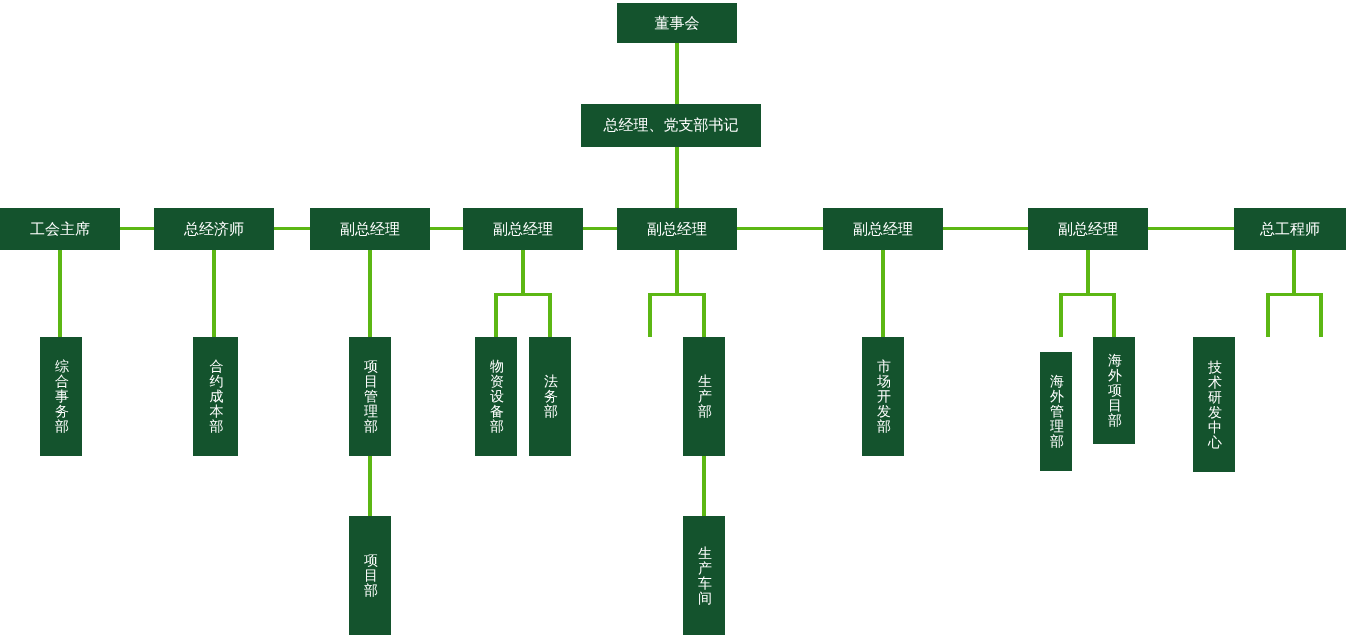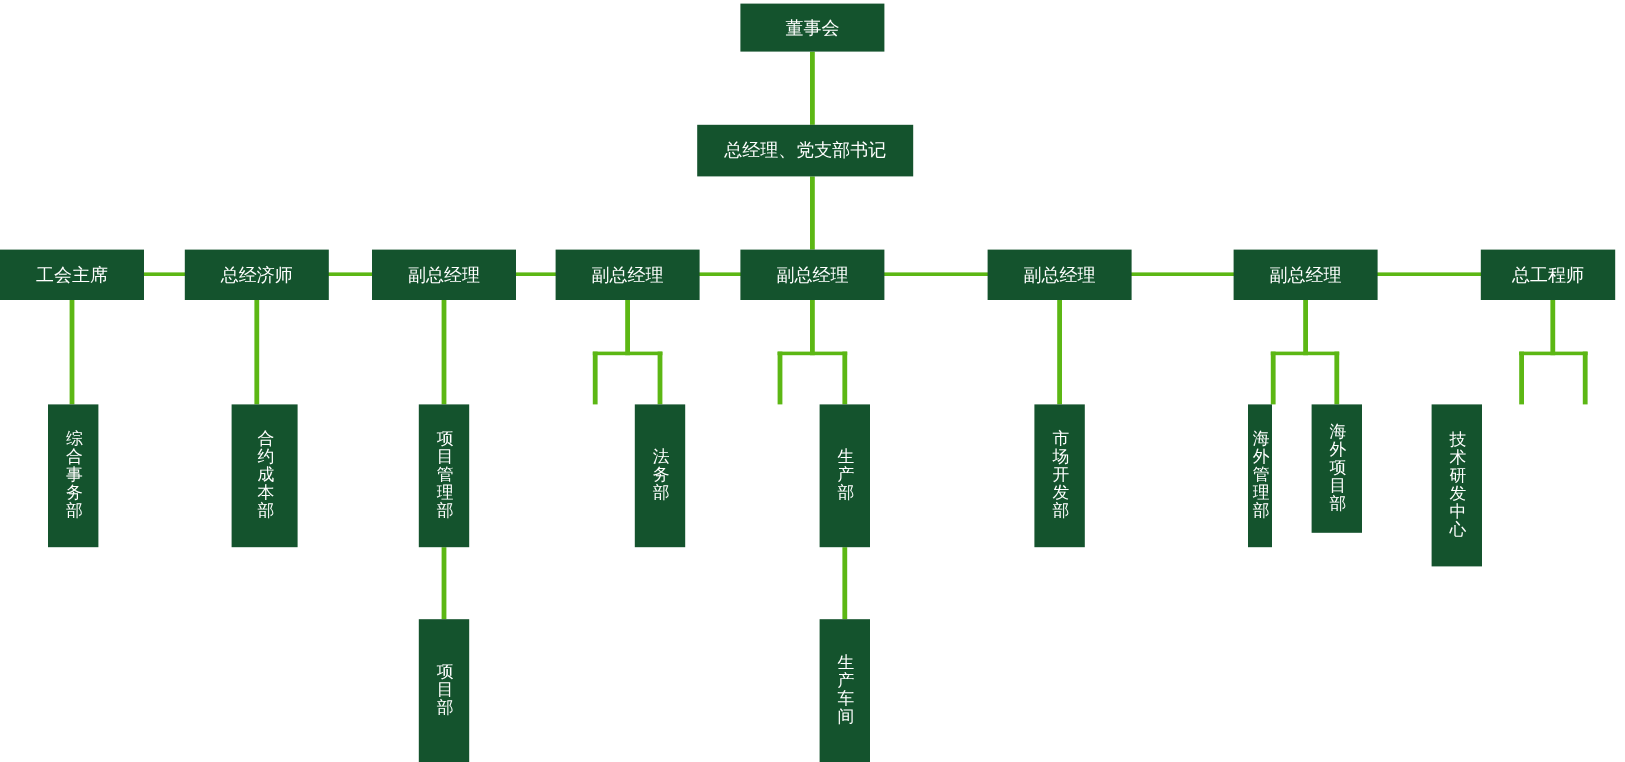--- a/index.html
+++ b/index.html
@@ -110,36 +110,39 @@
   <div class="node nh" style="left:1028px;top:208px;width:120px;height:42px">
     <span class="lbl">副总经理</span>
   </div>
   <div class="node nh" style="left:1234px;top:208px;width:112px;height:42px">
     <span class="lbl">总工程师</span>
   </div>
 
   <div class="node nv" style="left:40px;top:337px;width:42px;height:119px">
     <span class="vlbl">综合事务部</span>
   </div>
-  <div class="node nv" style="left:193px;top:337px;width:55px;height:119px">
+  <div class="node nv" style="left:193px;top:337px;width:45px;height:119px">
     <span class="vlbl">合约成本部</span>
   </div>
   <div class="node nv" style="left:349px;top:337px;width:42px;height:119px">
     <span class="vlbl">项目管理部</span>
+  </div>
+  <div class="node nv" style="left:475px;top:337px;width:42px;height:119px">
+    <span class="vlbl">物资设备部</span>
   </div>
   <div class="node nv" style="left:529px;top:337px;width:42px;height:119px">
     <span class="vlbl">法务部</span>
   </div>
   <div class="node nv" style="left:683px;top:337px;width:42px;height:119px">
     <span class="vlbl">生产部</span>
   </div>
   <div class="node nv" style="left:862px;top:337px;width:42px;height:119px">
     <span class="vlbl">市场开发部</span>
   </div>
-  <div class="node nv" style="left:1040px;top:337px;width:20px;height:119px">
+  <div class="node nv" style="left:1040px;top:352px;width:32px;height:119px">
     <span class="vlbl">海外管理部</span>
   </div>
   <div class="node nv" style="left:1093px;top:337px;width:42px;height:107px">
     <span class="vlbl">海外项目部</span>
   </div>
   <div class="node nv" style="left:1193px;top:337px;width:42px;height:135px">
     <span class="vlbl">技术研发中心</span>
   </div>
 
   <div class="node nv" style="left:349px;top:516px;width:42px;height:119px">

